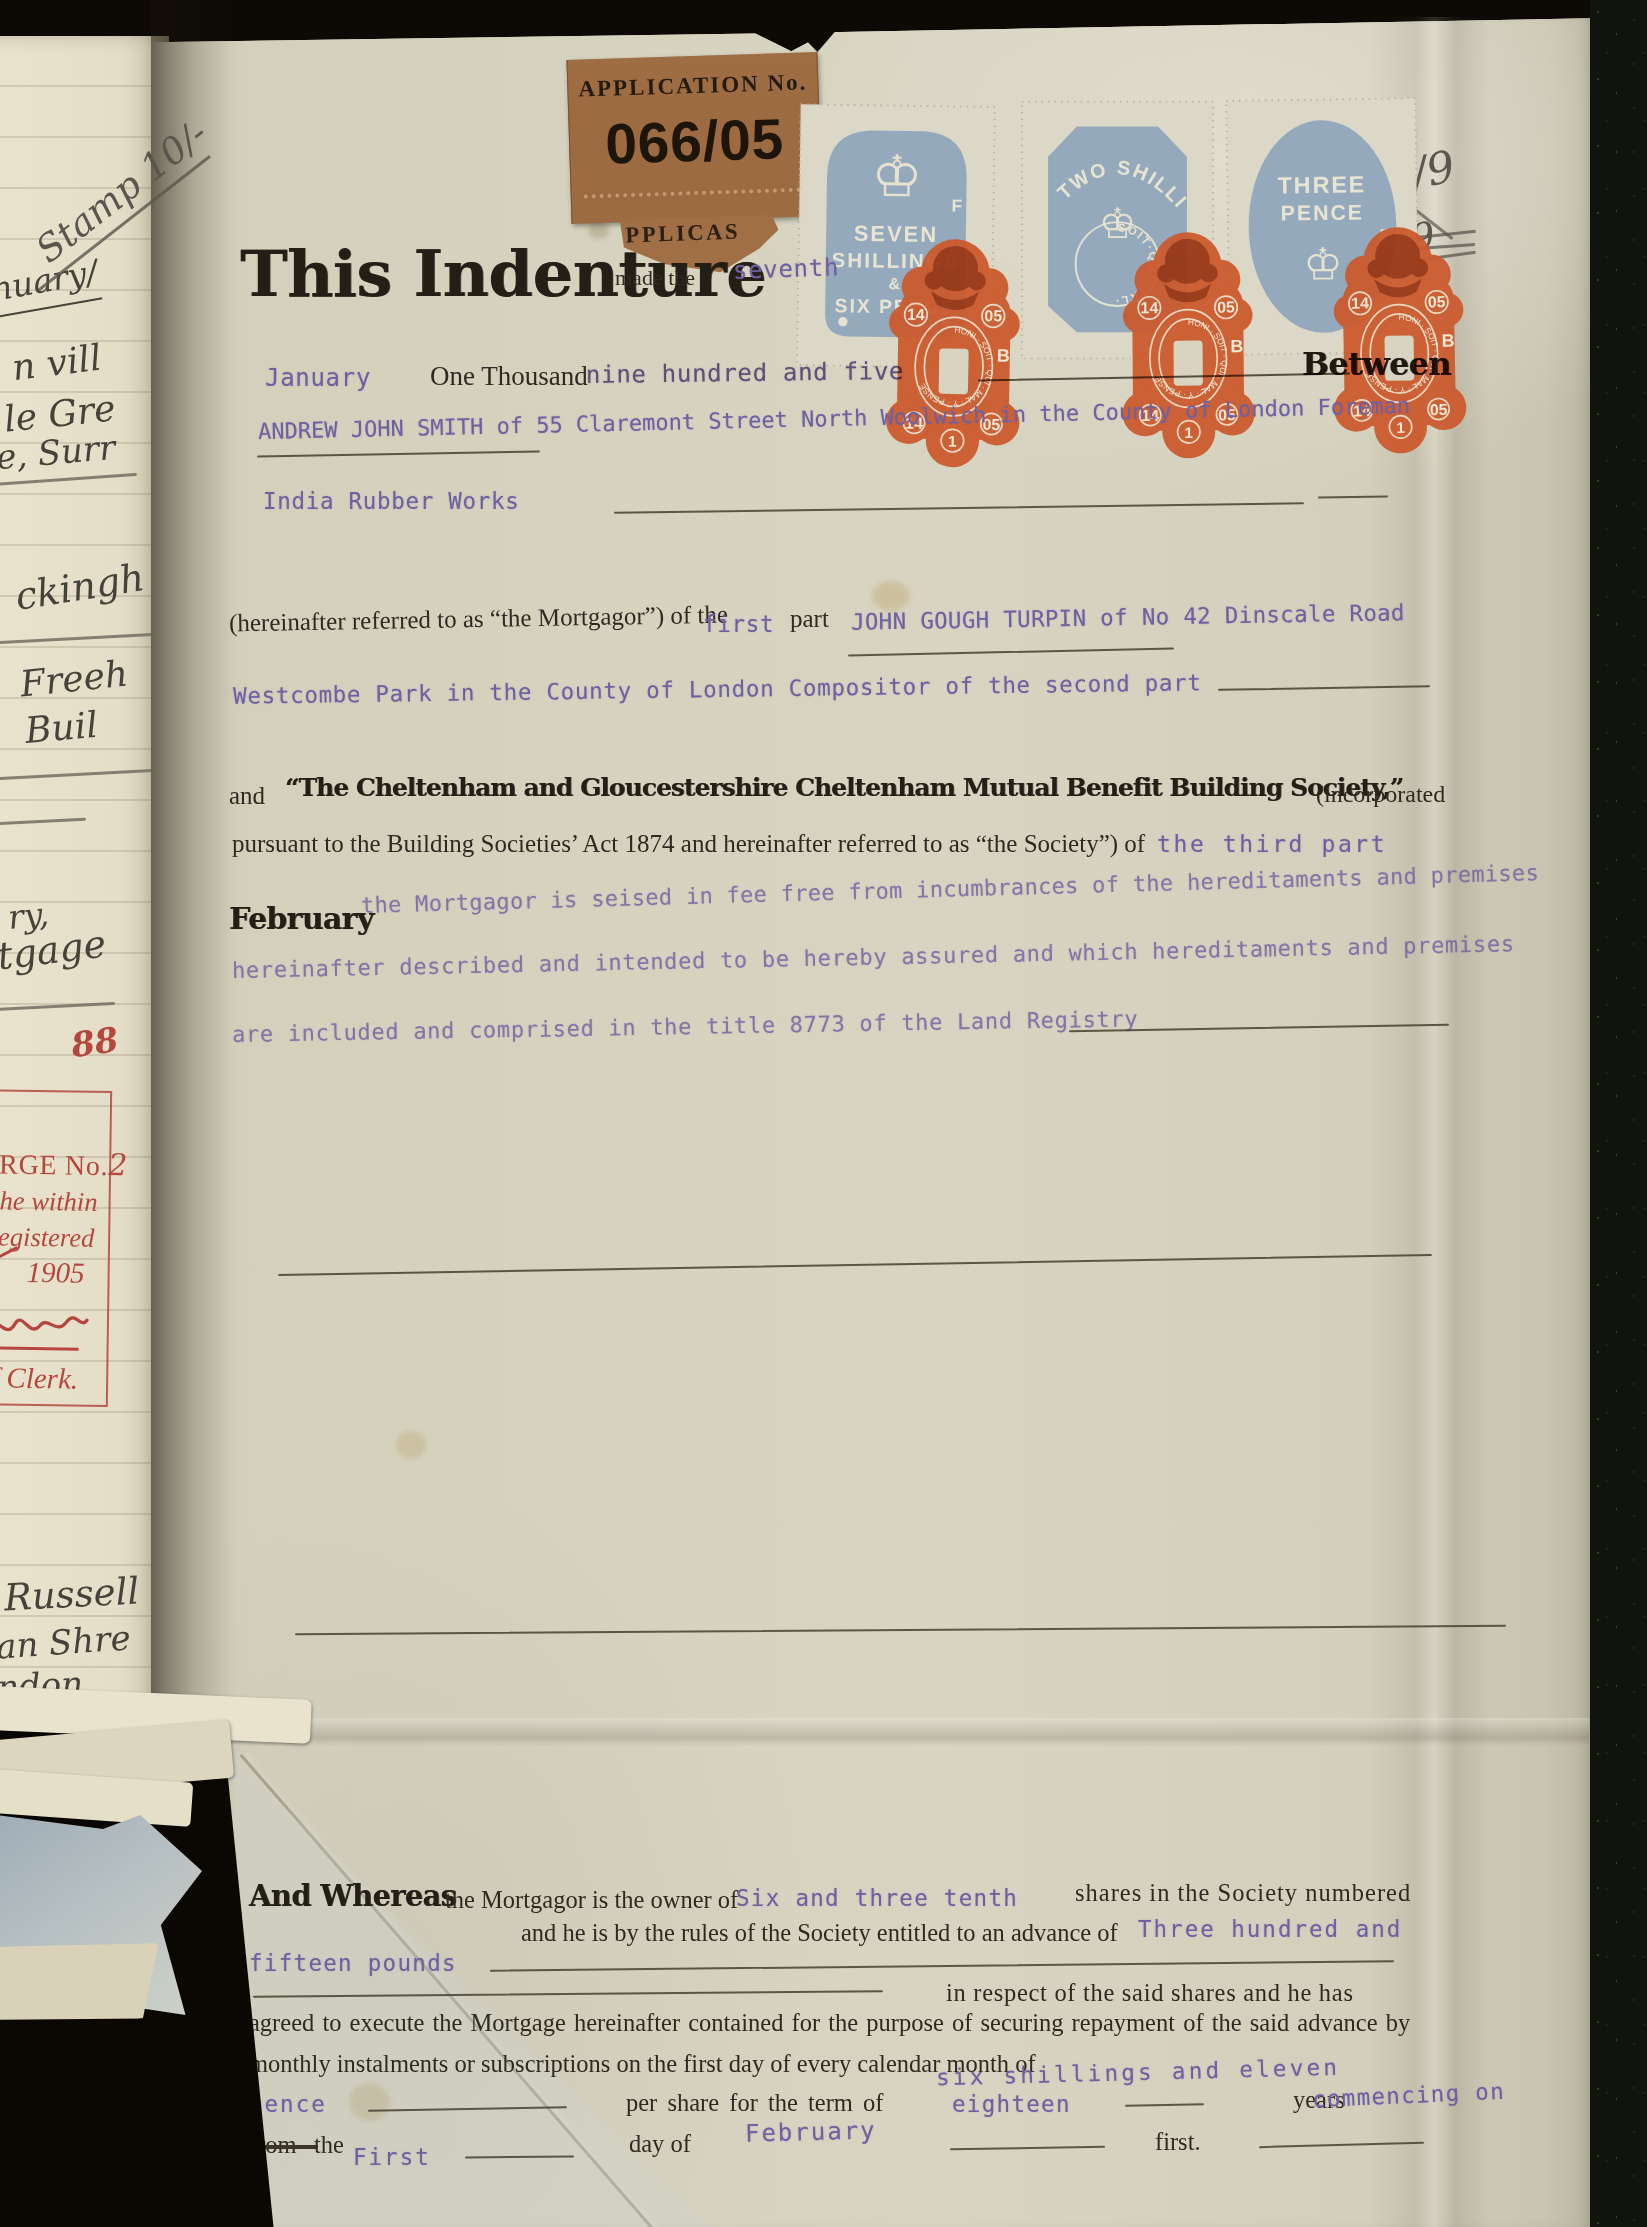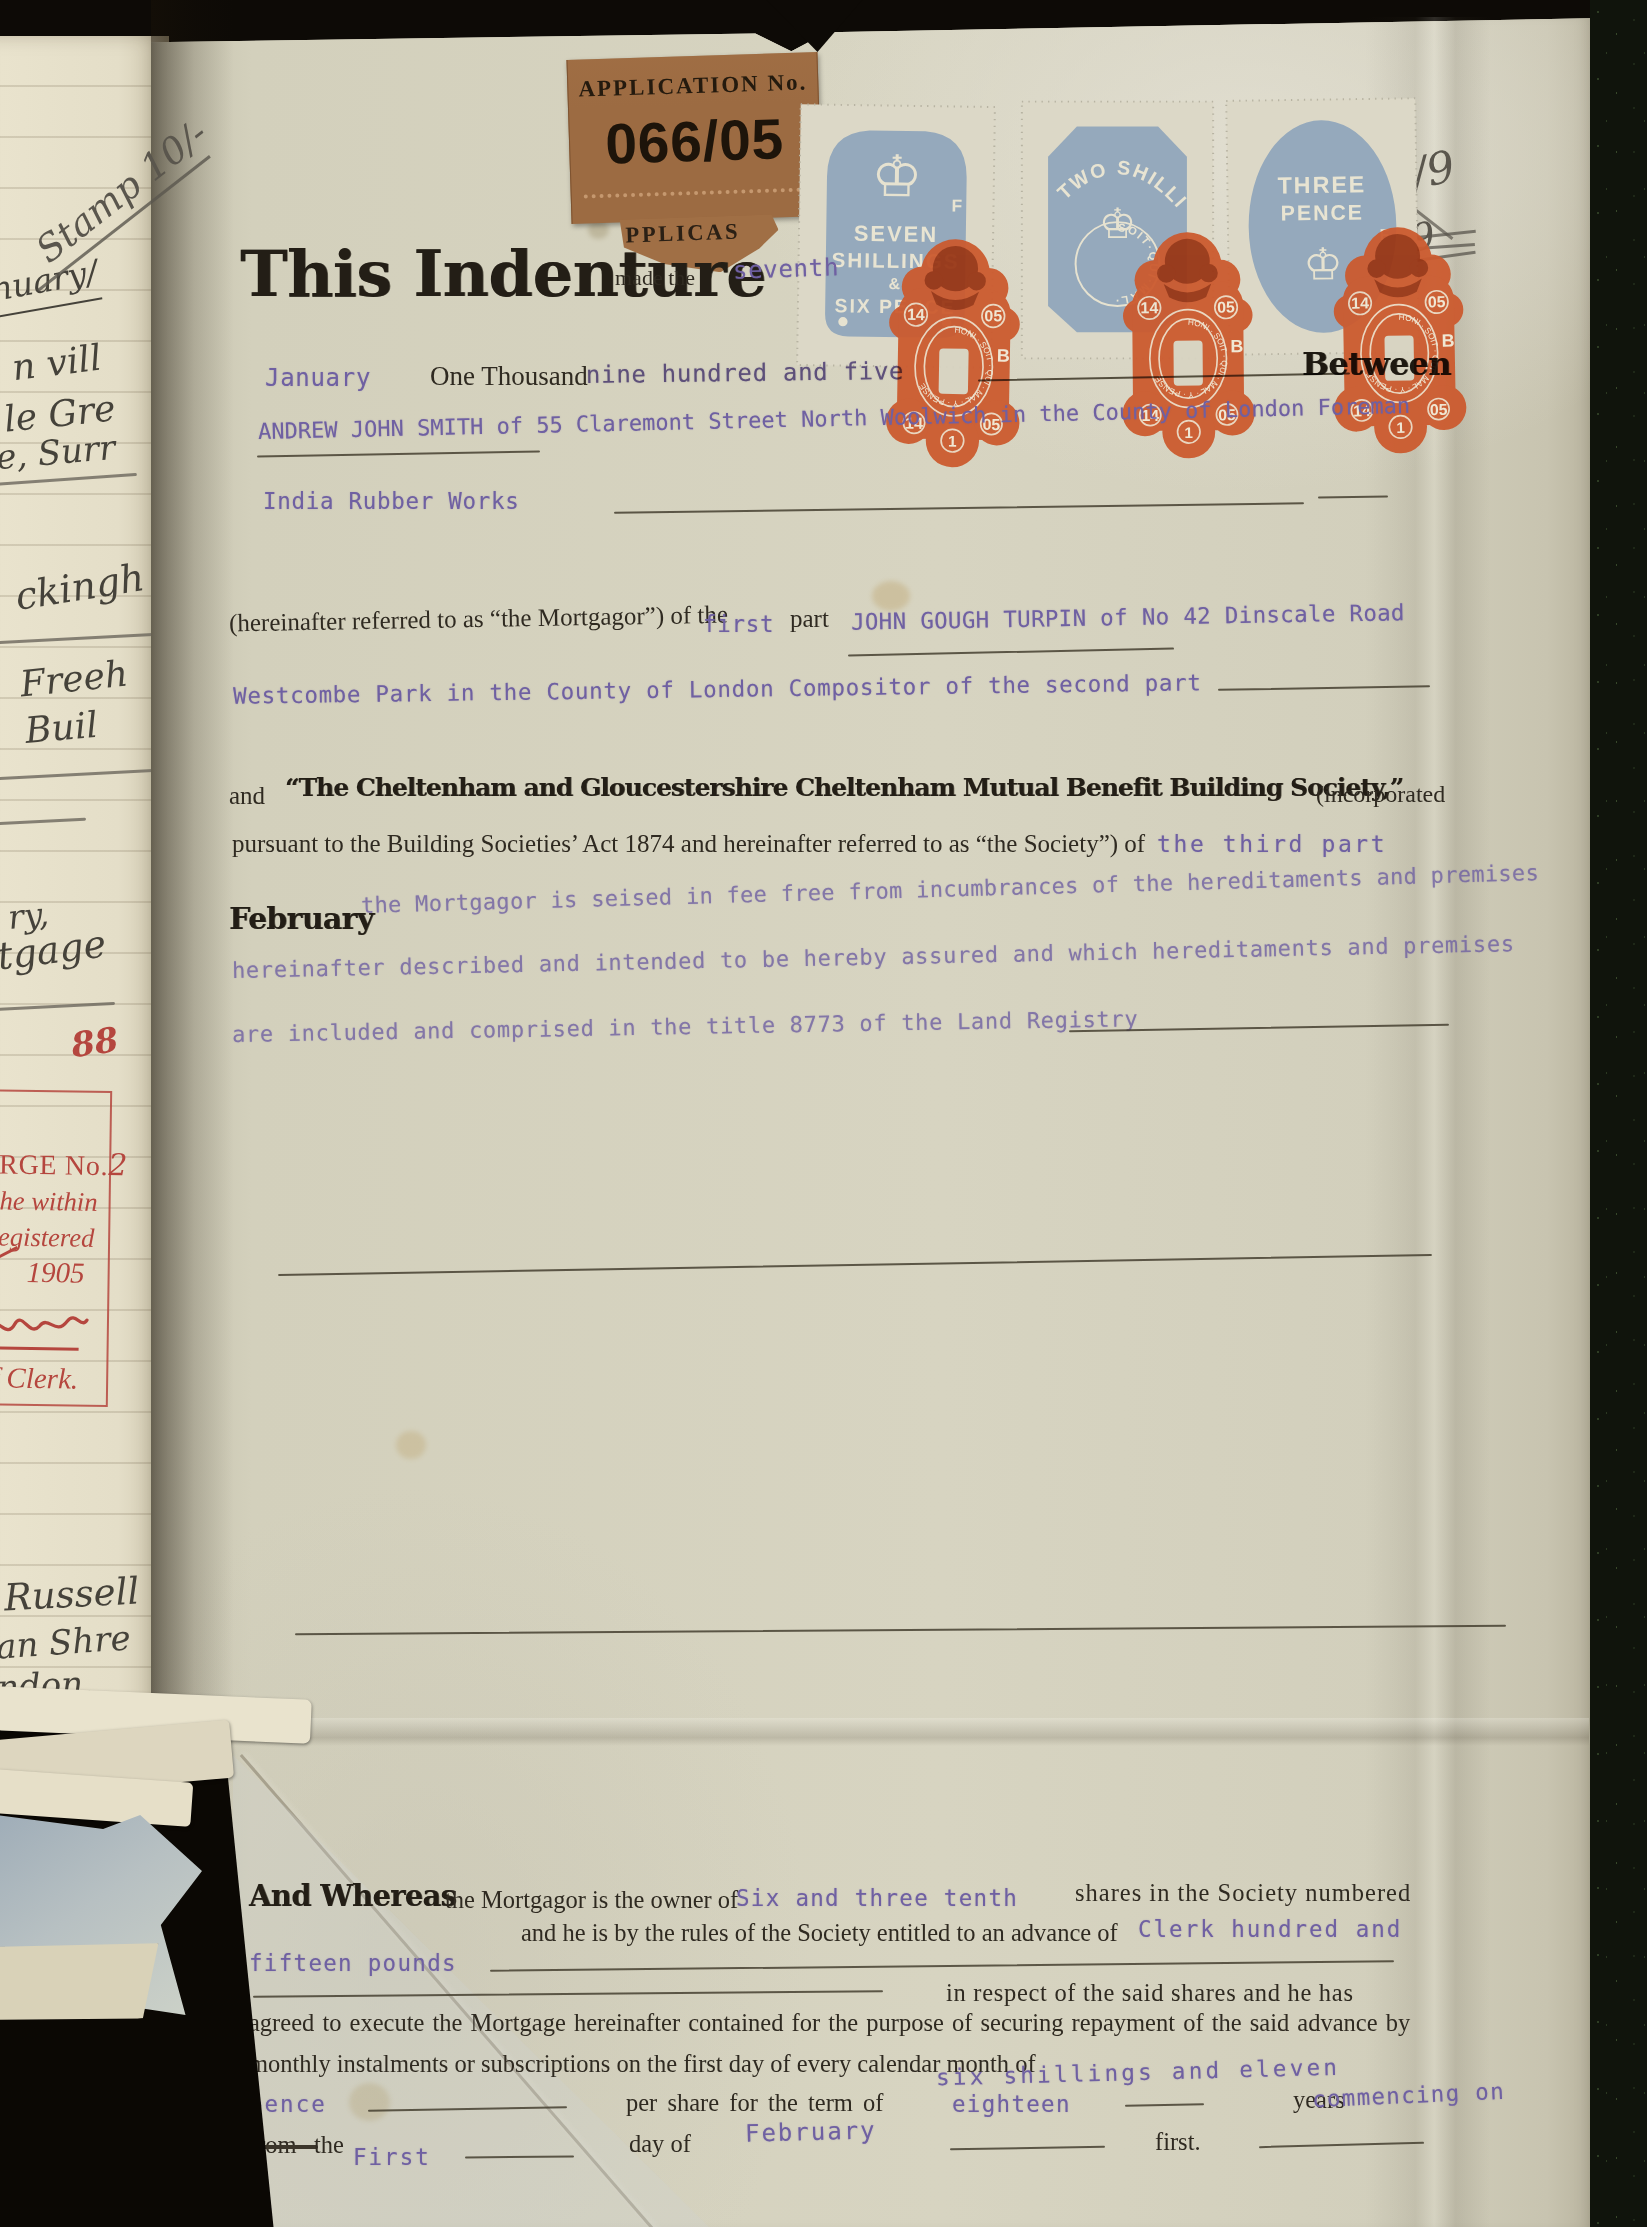--- a/index.html
+++ b/index.html
@@ -357,21 +357,21 @@
 <div class="abs rule" style="left:1069px;top:1027px;width:380px;transform:rotate(-1deg);"></div>
 
 <div class="abs rule" style="left:278px;top:1264px;width:1154px;transform:rotate(-1deg);"></div>
 <div class="abs rule" style="left:295px;top:1629px;width:1211px;transform:rotate(-.4deg);"></div>
 
 <div class="abs bl nw" style="left:249px;top:1879px;font-size:29px;">And Whereas</div>
 <div class="abs pr nw" style="left:445px;top:1886px;font-size:24.5px;">the Mortgagor is the owner of</div>
 <div class="abs tw nw" style="left:736px;top:1885px;font-size:22.5px;letter-spacing:1.3px;">Six and three tenth</div>
 <div class="abs pr nw" style="left:1075px;top:1879px;font-size:24.5px;letter-spacing:1px;">shares in the Society numbered</div>
 <div class="abs pr nw" style="left:521px;top:1919px;font-size:24.5px;">and he is by the rules of the Society entitled to an advance of</div>
-<div class="abs tw nw" style="left:1138px;top:1916px;font-size:22.5px;letter-spacing:2px;">Clerk hundred and</div>
+<div class="abs tw nw" style="left:1138px;top:1916px;font-size:22.5px;letter-spacing:2px;">Three hundred and</div>
 <div class="abs tw nw" style="left:249px;top:1950px;font-size:22.5px;letter-spacing:1.3px;">fifteen pounds</div>
 <div class="abs rule" style="left:490px;top:1965px;width:904px;transform:rotate(-.6deg);"></div>
 <div class="abs rule" style="left:253px;top:1993px;width:630px;transform:rotate(-.5deg);"></div>
 <div class="abs pr nw" style="left:946px;top:1979px;font-size:24.5px;letter-spacing:0.7px;">in respect of the said shares and he has</div>
 <div class="abs pr nw" style="left:249px;top:2009px;font-size:24.5px;word-spacing:2px;">agreed to execute the Mortgage hereinafter contained for the purpose  of securing repayment of the said  advance by</div>
 <div class="abs pr nw" style="left:249px;top:2050px;font-size:24.5px;">monthly instalments or subscriptions on the first day of every calendar month of</div>
 <div class="abs tw nw" style="left:936px;top:2059px;font-size:22.5px;letter-spacing:3.3px;transform:rotate(-1.5deg);">six shillings and eleven</div>
 <div class="abs tw nw" style="left:249px;top:2091px;font-size:22.5px;letter-spacing:2px;">pence</div>
 <div class="abs rule" style="left:368px;top:2108px;width:199px;transform:rotate(-1deg);"></div>
 <div class="abs pr nw" style="left:626px;top:2089px;font-size:24.5px;word-spacing:4px;">per share for the term of</div>

